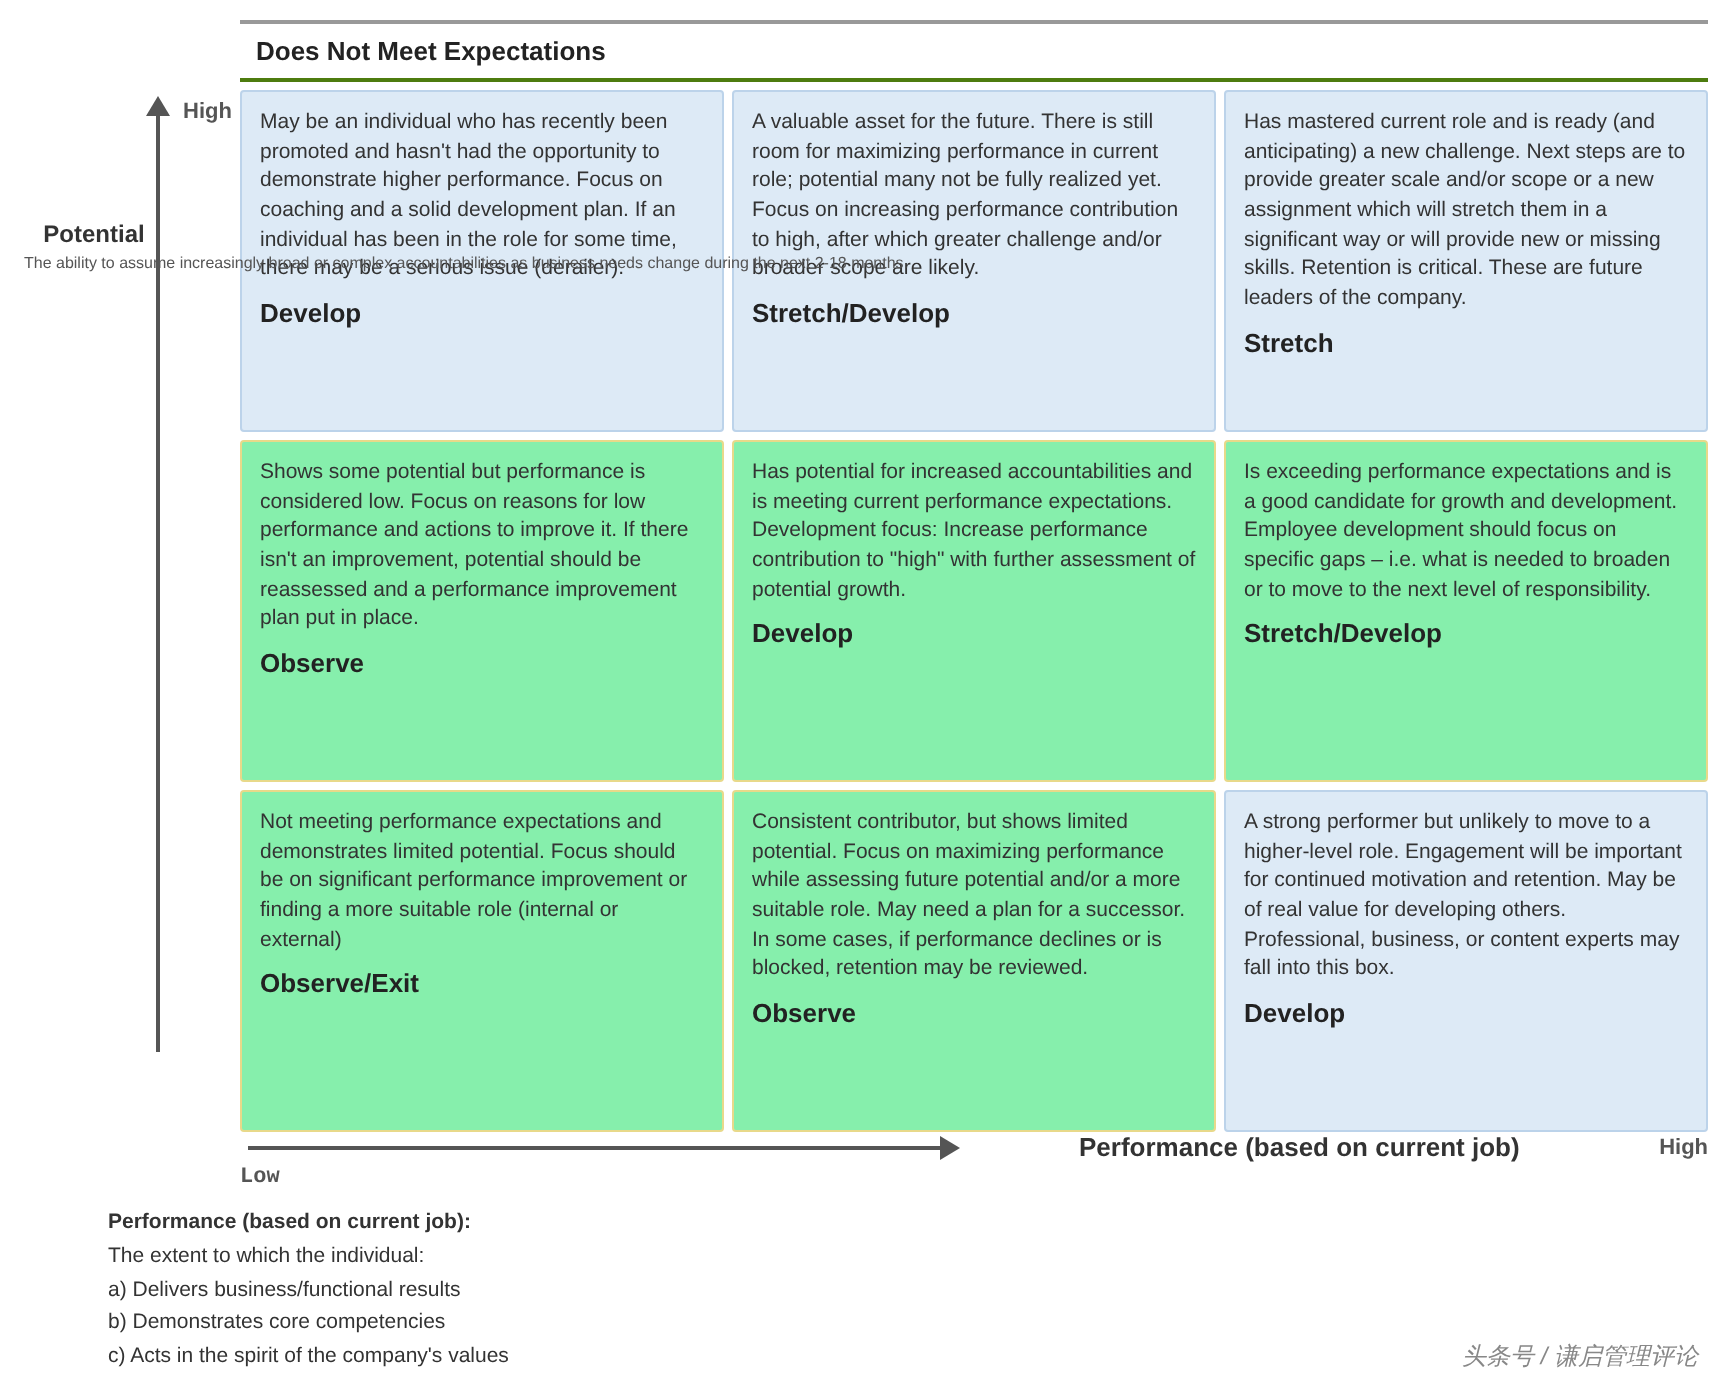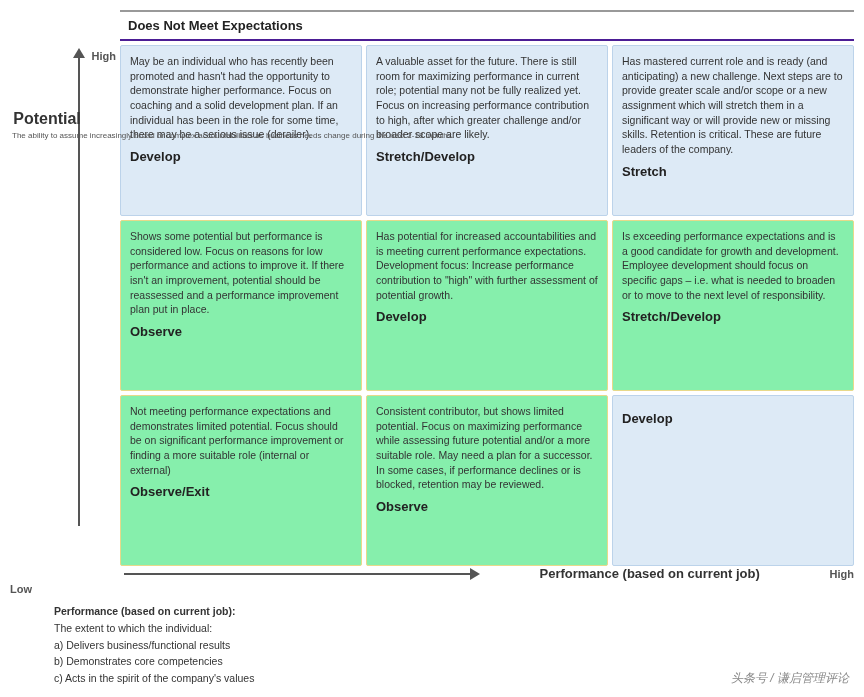--- a/index.html
+++ b/index.html
@@ -75,21 +75,21 @@
       margin-top: 4px;
     }
     .potential-label-block {
       position: absolute;
       left: 2px;
       top: 100px;
       width: 70px;
       text-align: center;
     }
     .potential-label-block .potential-main {
-      font-size: 16px;
+      font-size: 12px;
       font-weight: bold;
     }
     .potential-label-block .potential-desc {
       font-size: 8px;
       line-height: 1.25;
       margin-top: 3px;
     }
     
     .grid-area {
       flex: 1;
@@ -102,21 +102,21 @@
       flex-direction: row;
       margin-bottom: 4px;
     }
     .col-header {
       flex: 1;
       padding: 6px 8px;
       font-size: 13px;
       font-weight: bold;
       color: #222;
       border-top: 2px solid #999;
-      border-bottom: 2px solid #4c1d95;
+      border-bottom: 2px solid #4d7c0f;
       background: #fff;
     }
     
     .grid-rows {
       display: flex;
       flex-direction: column;
       gap: 4px;
       flex: 1;
     }
     .grid-row {
@@ -181,21 +181,23 @@
     .h-axis-high {
       font-size: 11px;
       font-weight: bold;
       color: #555;
       margin-left: 6px;
     }
     .low-label {
       font-size: 11px;
       font-weight: bold;
       color: #555;
+      margin-left: 110px;
       margin-top: 2px;
+      font-family: Liberation Mono, monospace;
     }
     
     .bottom-notes {
       margin-top: 8px;
       margin-left: 44px;
       font-size: 10.5px;
       color: #333;
       line-height: 1.6;
     }
     .bottom-notes .note-title {
@@ -239,21 +241,21 @@
             <div class="grid-cell cell-blue"><span>Has mastered current role and is ready (and anticipating) a new challenge. Next steps are to provide greater scale and/or scope or a new assignment which will stretch them in a significant way or will provide new or missing skills. Retention is critical. These are future leaders of the company.</span><div class="cell-action">Stretch</div></div>
           </div>
           <div class="grid-row">
             <div class="grid-cell cell-yellow"><span>Shows some potential but performance is considered low. Focus on reasons for low performance and actions to improve it. If there isn't an improvement, potential should be reassessed and a performance improvement plan put in place.</span><div class="cell-action">Observe</div></div>
             <div class="grid-cell cell-yellow"><span>Has potential for increased accountabilities and is meeting current performance expectations. Development focus: Increase performance contribution to "high" with further assessment of potential growth.</span><div class="cell-action">Develop</div></div>
             <div class="grid-cell cell-yellow"><span>Is exceeding performance expectations and is a good candidate for growth and development. Employee development should focus on specific gaps – i.e. what is needed to broaden or to move to the next level of responsibility.</span><div class="cell-action">Stretch/Develop</div></div>
           </div>
           <div class="grid-row">
             <div class="grid-cell cell-yellow"><span>Not meeting performance expectations and demonstrates limited potential. Focus should be on significant performance improvement or finding a more suitable role (internal or external)</span><div class="cell-action">Observe/Exit</div></div>
             <div class="grid-cell cell-yellow"><span>Consistent contributor, but shows limited potential. Focus on maximizing performance while assessing future potential and/or a more suitable role. May need a plan for a successor. In some cases, if performance declines or is blocked, retention may be reviewed.</span><div class="cell-action">Observe</div></div>
-            <div class="grid-cell cell-blue"><div class="cell-action">Develop</div></div>
+            <div class="grid-cell cell-blue"><span>A strong performer but unlikely to move to a higher-level role. Engagement will be important for continued motivation and retention. May be of real value for developing others. Professional, business, or content experts may fall into this box.</span><div class="cell-action">Develop</div></div>
           </div>
         </div>
     </div>
   </div>
 
   <div class="h-axis-row">
     <div class="h-axis-arrow"></div>
     <div class="h-axis-label">Performance (based on current job)</div>
     <span class="h-axis-high">High</span>
   </div>

